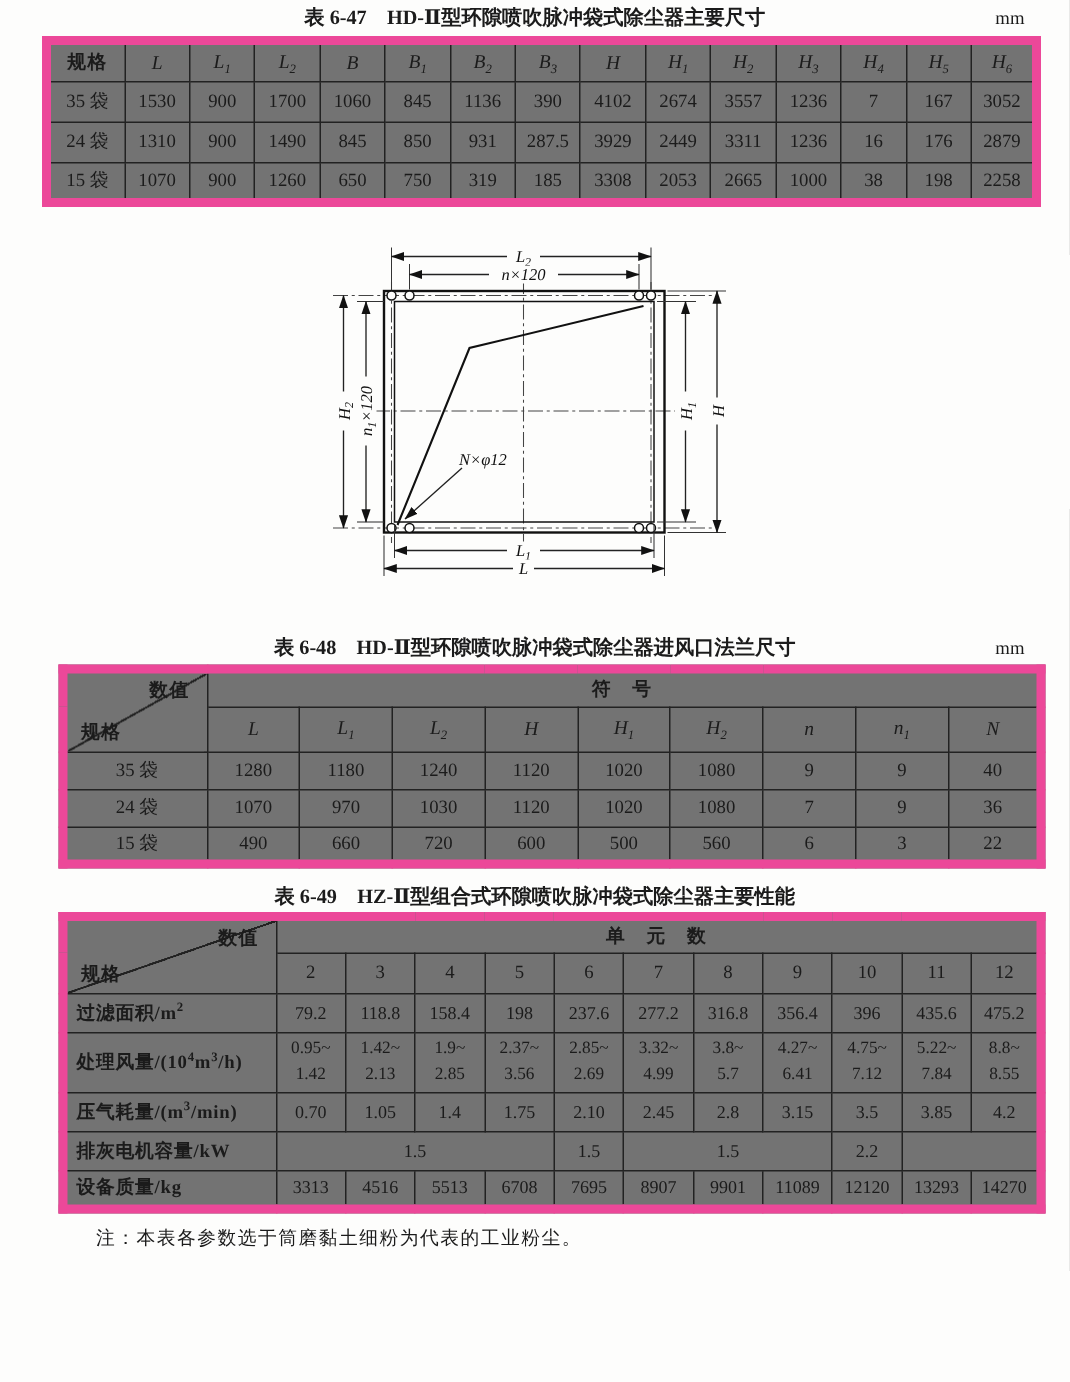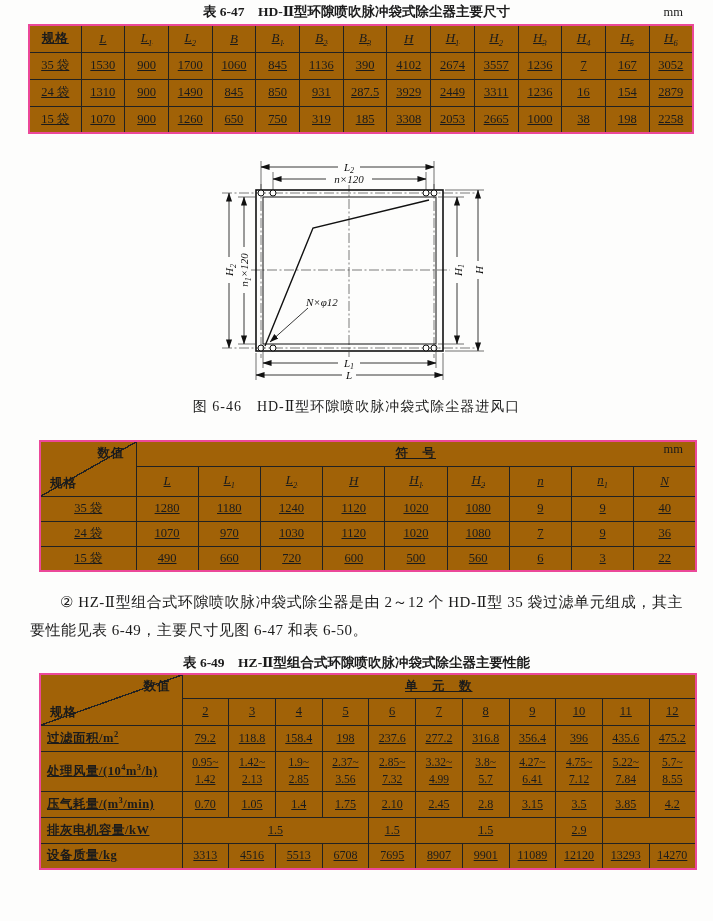--- a/index.html
+++ b/index.html
@@ -5,21 +5,21 @@
   html,body{margin:0;padding:0;background:#d9d9d9;}
   .page{
     width:713px;height:921px;background:#fdfdfc;position:relative;
     font-family:"Liberation Serif","DejaVu Serif",serif;color:#1b1b1b;
     overflow:hidden;box-sizing:border-box;
   }
   
   .tbl-title{position:relative;text-align:center;font-weight:bold;font-size:13.5px;line-height:17px;}
   .tbl-title .unit{position:absolute;right:30px;top:1px;font-weight:normal;font-size:12.5px;}
   
-  table{border-collapse:collapse;table-layout:fixed;border:2px solid #ec4899;background:#a16207;text-decoration:underline;}
+  table{border-collapse:collapse;table-layout:fixed;border:6px solid #ec4899;background:#737373;}
   th,td{border:1px solid #222;text-align:center;vertical-align:middle;
         font-size:12.5px;font-weight:normal;padding:0 1px;overflow:hidden;}
   .cjk{font-weight:bold;letter-spacing:1px;}
   .sym{font-style:italic;font-family:"Liberation Serif","DejaVu Serif",serif;font-size:13px;}
   sub{font-size:8.5px;}
   sup{font-size:8.5px;}
   
   th.diagcell{
     position:relative;
     background:linear-gradient(to bottom right,
@@ -116,21 +116,21 @@
           <td>1490</td>
           <td>845</td>
           <td>850</td>
           <td>931</td>
           <td>287.5</td>
           <td>3929</td>
           <td>2449</td>
           <td>3311</td>
           <td>1236</td>
           <td>16</td>
-          <td>154</td>
+          <td>176</td>
           <td>2879</td>
         </tr>
         <tr>
           <td>15 袋</td>
           <td>1070</td>
           <td>900</td>
           <td>1260</td>
           <td>650</td>
           <td>750</td>
           <td>319</td>
@@ -239,24 +239,24 @@
 
         <rect class="bg" x="126" y="211" width="22" height="12"></rect>
         <text x="137" y="220.5" text-anchor="middle"><tspan>L</tspan><tspan class="sub-t" dy="2.5">1</tspan></text>
 
         <rect class="bg" x="130" y="223" width="14" height="12"></rect>
         <text x="137" y="232.5" text-anchor="middle">L</text>
 
         <text x="94" y="160" text-anchor="start">N×φ12</text>
       </g>
     </svg>
-    <div class="fig-caption">图 6-46　HD-Ⅱ型环隙喷吹脉冲袋式除尘器进风口</div>
   </div>
 
   <div class="tbl-title" style="margin-top:24px;">
+    <span>表 6-48　HD-Ⅱ型环隙喷吹脉冲袋式除尘器进风口法兰尺寸</span>
     <span class="unit">mm</span>
   </div>
 
   <table id="t48">
       <colgroup>
         <col style="width: 96px;">
       </colgroup>
       <thead>
         <tr>
           <th rowspan="2" class="diagcell">
@@ -310,21 +310,20 @@
           <td>600</td>
           <td>500</td>
           <td>560</td>
           <td>6</td>
           <td>3</td>
           <td>22</td>
         </tr>
       </tbody>
     </table>
 
-  <p class="para">② HZ-Ⅱ型组合式环隙喷吹脉冲袋式除尘器是由 2～12 个 HD-Ⅱ型 35 袋过滤单元组成，其主要性能见表 6-49，主要尺寸见图 6-47 和表 6-50。</p>
 
   <div class="tbl-title" style="margin-top:10px;">
     <span>表 6-49　HZ-Ⅱ型组合式环隙喷吹脉冲袋式除尘器主要性能</span>
   </div>
 
   <table id="t49">
       <colgroup>
         <col style="width: 142px;">
       </colgroup>
       <thead>
@@ -386,21 +385,21 @@
           </td>
           <td>
             <div class="cell-lines">
               <div>2.37~</div>
               <div>3.56</div>
             </div>
           </td>
           <td>
             <div class="cell-lines">
               <div>2.85~</div>
-              <div>7.32</div>
+              <div>2.69</div>
             </div>
           </td>
           <td>
             <div class="cell-lines">
               <div>3.32~</div>
               <div>4.99</div>
             </div>
           </td>
           <td>
             <div class="cell-lines">
@@ -421,21 +420,21 @@
             </div>
           </td>
           <td>
             <div class="cell-lines">
               <div>5.22~</div>
               <div>7.84</div>
             </div>
           </td>
           <td>
             <div class="cell-lines">
-              <div>5.7~</div>
+              <div>8.8~</div>
               <div>8.55</div>
             </div>
           </td>
         </tr>
         <tr>
           <td class="lab">压气耗量/(m<sup>3</sup>/min)</td>
           <td>0.70</td>
           <td>1.05</td>
           <td>1.4</td>
           <td>1.75</td>
@@ -445,34 +444,35 @@
           <td>3.15</td>
           <td>3.5</td>
           <td>3.85</td>
           <td>4.2</td>
         </tr>
         <tr>
           <td class="lab">排灰电机容量/kW</td>
           <td colspan="4">1.5</td>
           <td>1.5</td>
           <td colspan="3">1.5</td>
-          <td>2.9</td>
+          <td>2.2</td>
           <td colspan="2"></td>
         </tr>
         <tr>
           <td class="lab">设备质量/kg</td>
           <td>3313</td>
           <td>4516</td>
           <td>5513</td>
           <td>6708</td>
           <td>7695</td>
           <td>8907</td>
           <td>9901</td>
           <td>11089</td>
           <td>12120</td>
           <td>13293</td>
           <td>14270</td>
         </tr>
       </tbody>
     </table>
 
+  <div class="note">注：本表各参数选于筒磨黏土细粉为代表的工业粉尘。</div>
 
 </div>
 
 </body></html>

